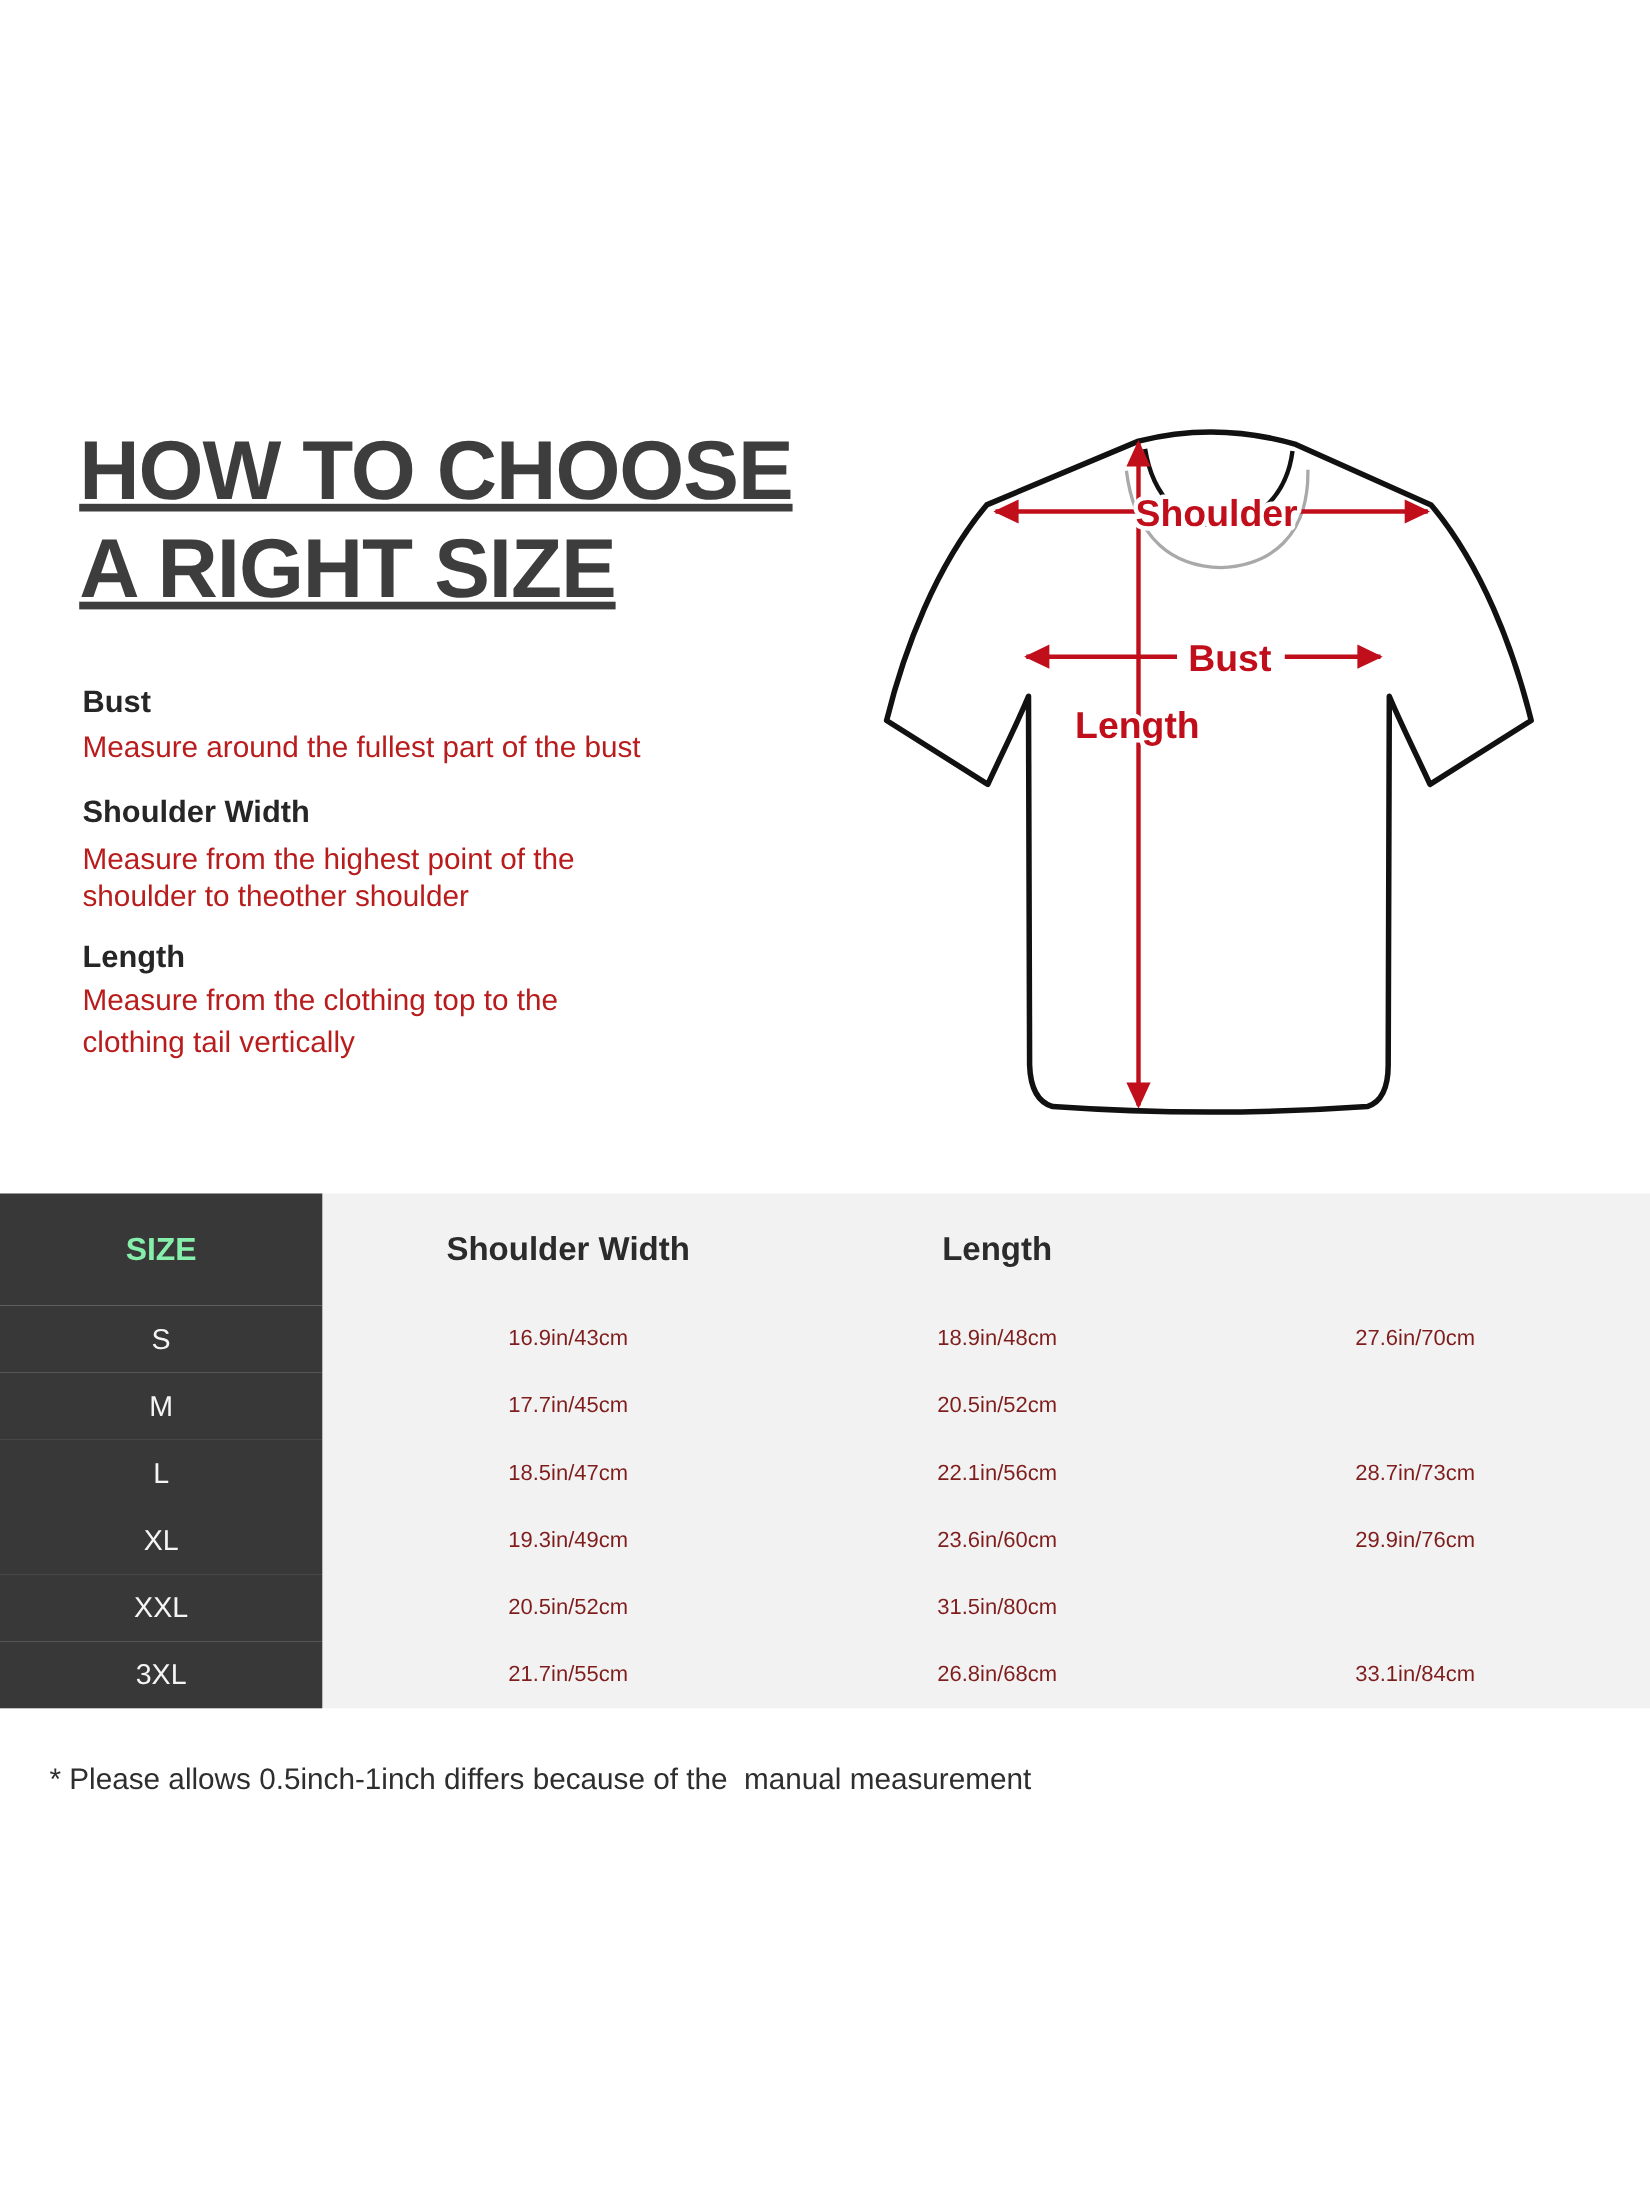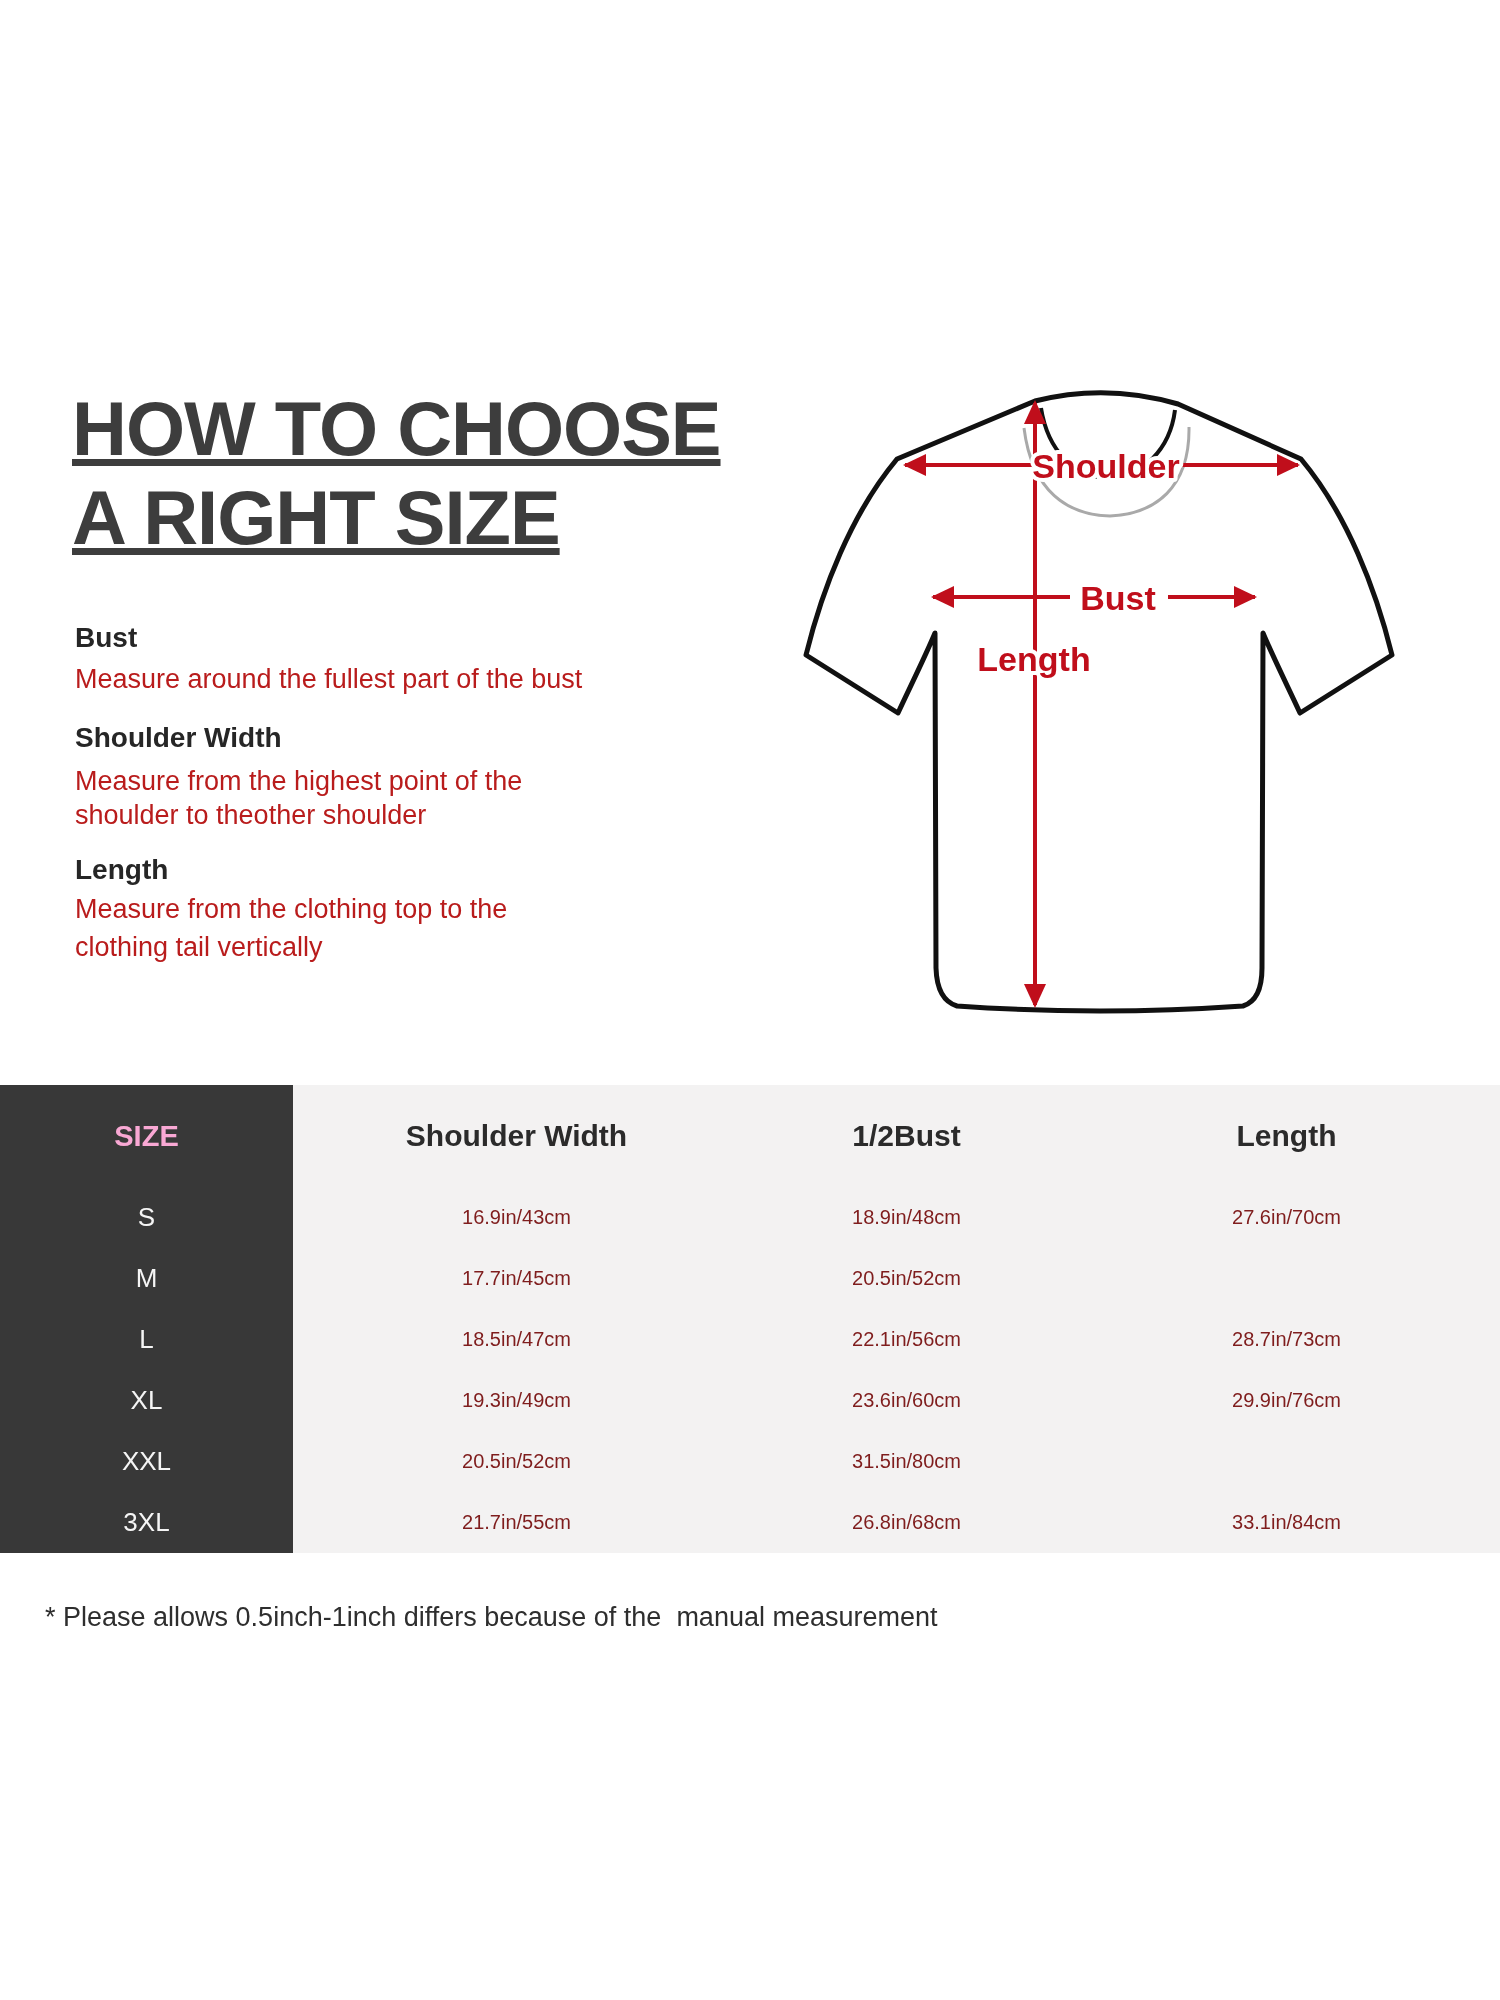--- a/index.html
+++ b/index.html
@@ -56,21 +56,21 @@
   .trow.head{height:102px;}
   .trow.data{height:61px;}
   .cell{
     display:flex;align-items:center;justify-content:center;
     font-size:20px;color:#7f1d1d;
   }
   .cell.hdr{font-weight:bold;font-size:30px;color:#2b2b2b;}
   .cell.dark{
     background:var(--dark-col);color:#ffffff;
   }
-  .cell.dark.hdr{color:#f9a8d4;font-size:29px;}
+  .cell.dark.hdr{color:#86efac;font-size:29px;}
   .cell.size-lab{font-size:26px;color:#f5f5f5;}
 
   
   #footnote{
     left:45px;top:1602px;font-size:27px;color:#2e2e2e;white-space:pre-wrap;
   }
 </style>
 </head>
 <body>
 
@@ -131,21 +131,20 @@
 
   <text class="meas-label" x="1106" y="478" text-anchor="middle">Shoulder</text>
   <text class="meas-label" x="1118" y="610" text-anchor="middle">Bust</text>
   <text class="meas-label" x="1034" y="671" text-anchor="middle">Length</text>
 </svg>
 
 <div id="size-table" class="abs">
   <div class="trow head">
     <div class="cell dark hdr">SIZE</div>
     <div class="cell hdr">Shoulder Width</div>
-    <div class="cell hdr">1/2Bust</div>
     <div class="cell hdr">Length</div>
   </div>
   <div>
       <div class="trow data">
         <div class="cell dark size-lab">S</div>
         <div class="cell">16.9in/43cm</div>
         <div class="cell">18.9in/48cm</div>
         <div class="cell">27.6in/70cm</div>
       </div>
       <div class="trow data">

